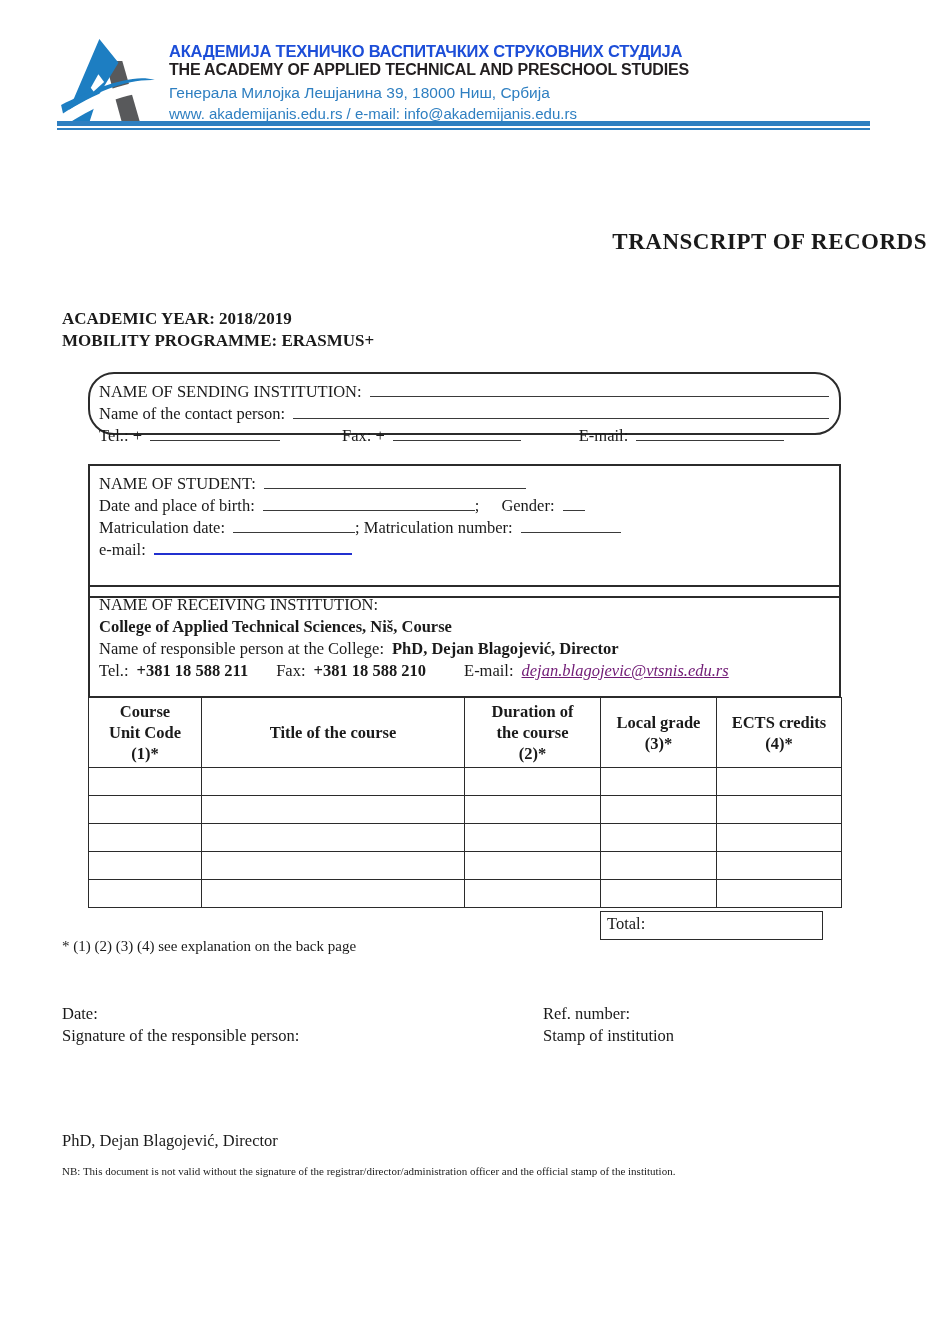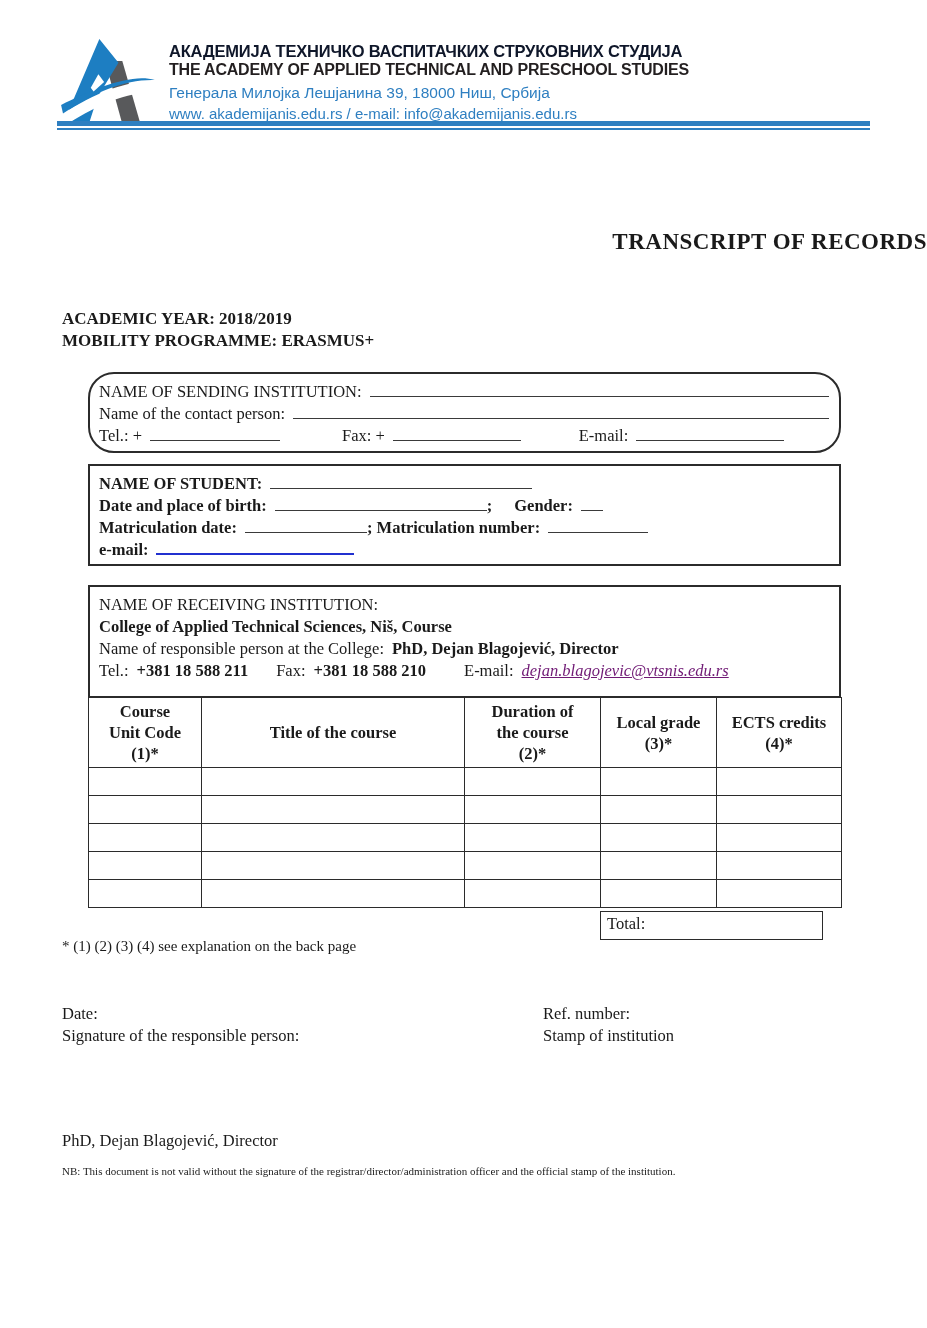--- a/index.html
+++ b/index.html
@@ -7,36 +7,36 @@
   body { font-family:"Liberation Serif", serif; color:#1a1a1a; }
   .page {
     position:relative; width:927px; height:1328px; margin:0 auto;
     background:#fff; overflow:hidden;
   }
   
   .hdr { position:absolute; left:57px; top:38px; width:813px; }
   .hdr-flex { display:flex; align-items:flex-start; }
   .logo { width:100px; height:88px; flex:0 0 auto; }
   .hdr-text { padding-left:12px; padding-top:4px; font-family:"Liberation Sans", sans-serif; }
-  .hdr-l1 { font-size:16.5px; font-weight:bold; letter-spacing:-0.2px; color:#0f172a; }
+  .hdr-l1 { font-size:16.5px; font-weight:bold; letter-spacing:-0.2px; color:#1d4ed8; }
   .hdr-l2 { font-size:16px; font-weight:bold; letter-spacing:-0.2px; color:#231f20; margin-top:0;text-align:right; }
   .hdr-l3 { font-size:15.5px; color:#2e7fc1; margin-top:5px; }
   .hdr-l4 { font-size:15px; color:#2e7fc1; margin-top:3px; }
   .hdr-rule { position:absolute; left:57px; top:121px; width:813px; }
   .hdr-rule .thick { height:5px; background:#2e7fc1; }
   .hdr-rule .thin  { height:2px; background:#2e7fc1; margin-top:2px; }
   
   .doc-title { position:absolute; left:0; top:229px; width:100%; text-align:right;
                font-size:23px; font-weight:bold; letter-spacing:0.5px; }
   .meta { position:absolute; left:62px; top:308px; font-size:17px; font-weight:bold; line-height:22px; }
   
   .fbox { position:absolute; left:88px; width:753px; border:2px solid #2b2b2b;
           padding:7px 10px 9px 9px; font-size:16.5px; line-height:22px; }
-  .box-sending   { top:372px; height:81px;border-radius:26px; }
-  .box-student   { top:464px; height:102px;font-weight:bold; }
+  .box-sending   { top:372px; height:63px;border-radius:26px; }
+  .box-student   { top:464px; height:134px; }
   .box-receiving { top:585px; height:113px; }
   .frow { display:flex; align-items:baseline; white-space:nowrap; }
   .blank { display:inline-block; border-bottom:1.6px solid #3a3a3a; height:15px;
            vertical-align:baseline; flex:0 0 auto; }
   .blank.grow { flex:1 1 auto; }
   .blank-blue { border-bottom:2.2px solid #2130cf; }
   .sp8 { display:inline-block; width:8px; }
   .bold { font-weight:bold; }
   a.maillink { color:#701a75; text-decoration:underline;font-style:italic; }
   

